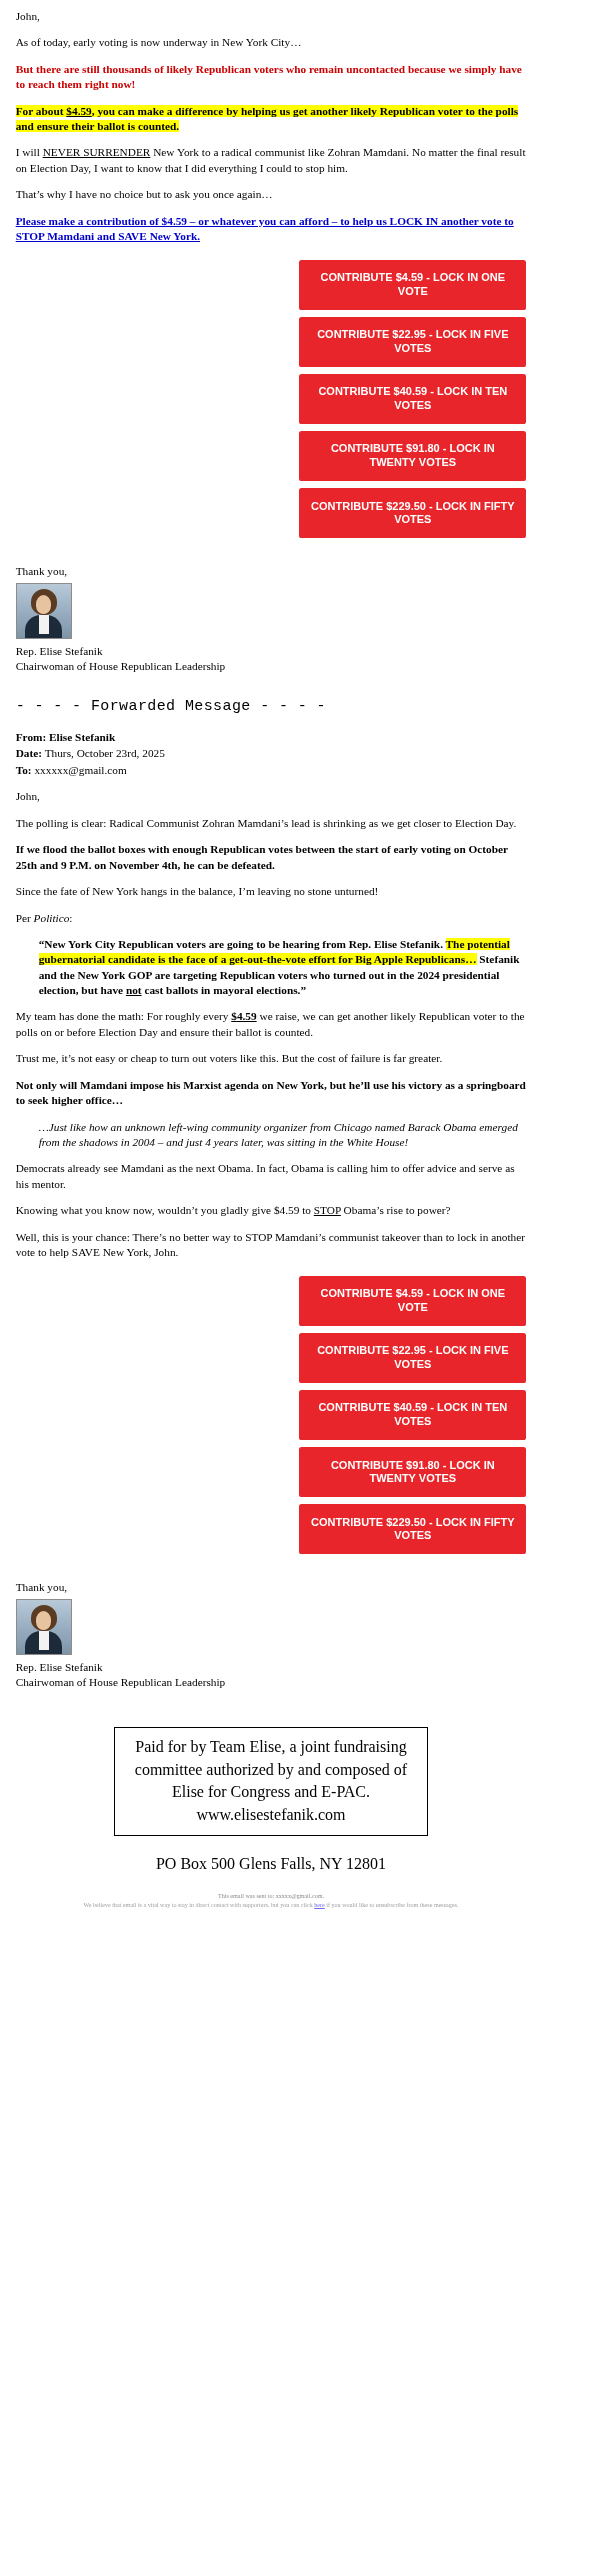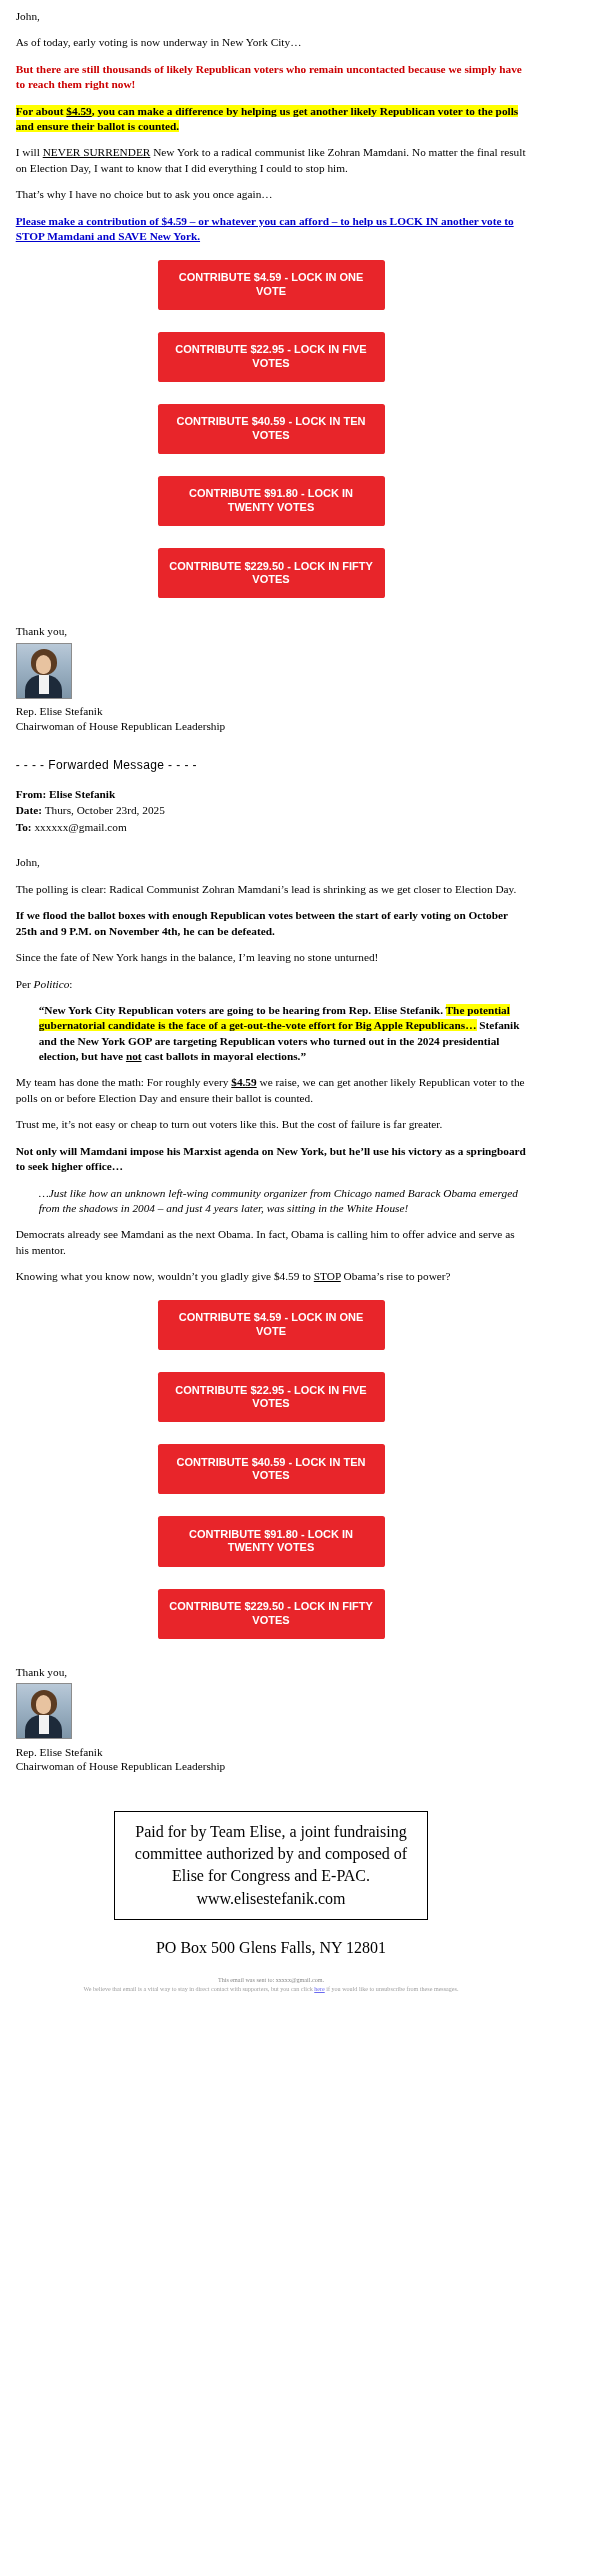--- a/index.html
+++ b/index.html
@@ -38,22 +38,22 @@
   .underline { text-decoration: underline; }
   .link-blue {
     color: #0000cc;
     text-decoration: underline;
     font-weight: bold;
   }
   .btn-stack {
     margin: 15.7px 0 8.7px 0;
     display: flex;
     flex-direction: column;
-    align-items: center;
-    gap: 22px;
+    align-items: flex-end;
+    gap: 7px;
   }
   .cta {
     display: block;
     width: 227px;
     background: #e8252a;
     color: #ffffff;
     font-family: "Liberation Sans", sans-serif;
     font-weight: bold;
     font-size: 11px;
     text-align: center;
@@ -102,26 +102,26 @@
   .photo .shirt {
     position: absolute;
     left: 22px; top: 31px;
     width: 10.5px; height: 19px;
     background: #f2f2f2;
     transform: rotate(0deg);
   }
   .sig-name { line-height: 1.3; }
   .divider-fwd {
     margin: 24.4px 0 14px 0;
-    font-family: Liberation Sans, sans-serif;
-    font-size: 12px;
+    font-family: Liberation Mono, monospace;
+    font-size: 15px;
     letter-spacing: 0.4px;
   }
   .meta {
-    margin-bottom: 20px;
+    margin-bottom: 11px;
     line-height: 1.45;
   }
   .meta .label {
     font-weight: bold;
   }
   blockquote {
     margin: 0 0 11.3px 23px;
     font-weight: bold;
     line-height: 1.35;
   }
@@ -232,20 +232,21 @@
     <p>Trust me, it’s not easy or cheap to turn out voters like this. But the cost of failure is far greater.</p>
 
     <p class="bold">Not only will Mamdani impose his Marxist agenda on New York, but he’ll use his victory as a springboard to seek higher office…</p>
 
     <div class="indent-quote">…Just like how an unknown left-wing community organizer from Chicago named Barack Obama emerged from the shadows in 2004 – and just 4 years later, was sitting in the White House!</div>
 
     <p>Democrats already see Mamdani as the next Obama. In fact, Obama is calling him to offer advice and serve as his mentor.</p>
 
     <p><span>Knowing what you know now, wouldn’t you gladly give $4.59 to </span><span class="underline">STOP</span><span> Obama’s rise to power?</span></p>
 
+    <p>Well, this is your chance: There’s no better way to STOP Mamdani’s communist takeover than to lock in another vote to help SAVE New York, John.</p>
 
 
     <div class="btn-stack">
       <a class="cta" href="#">CONTRIBUTE $4.59 - LOCK IN ONE VOTE</a>
       <a class="cta" href="#">CONTRIBUTE $22.95 - LOCK IN FIVE VOTES</a>
       <a class="cta" href="#">CONTRIBUTE $40.59 - LOCK IN TEN VOTES</a>
       <a class="cta" href="#">CONTRIBUTE $91.80 - LOCK IN TWENTY VOTES</a>
       <a class="cta" href="#">CONTRIBUTE $229.50 - LOCK IN FIFTY VOTES</a>
     </div>
 

